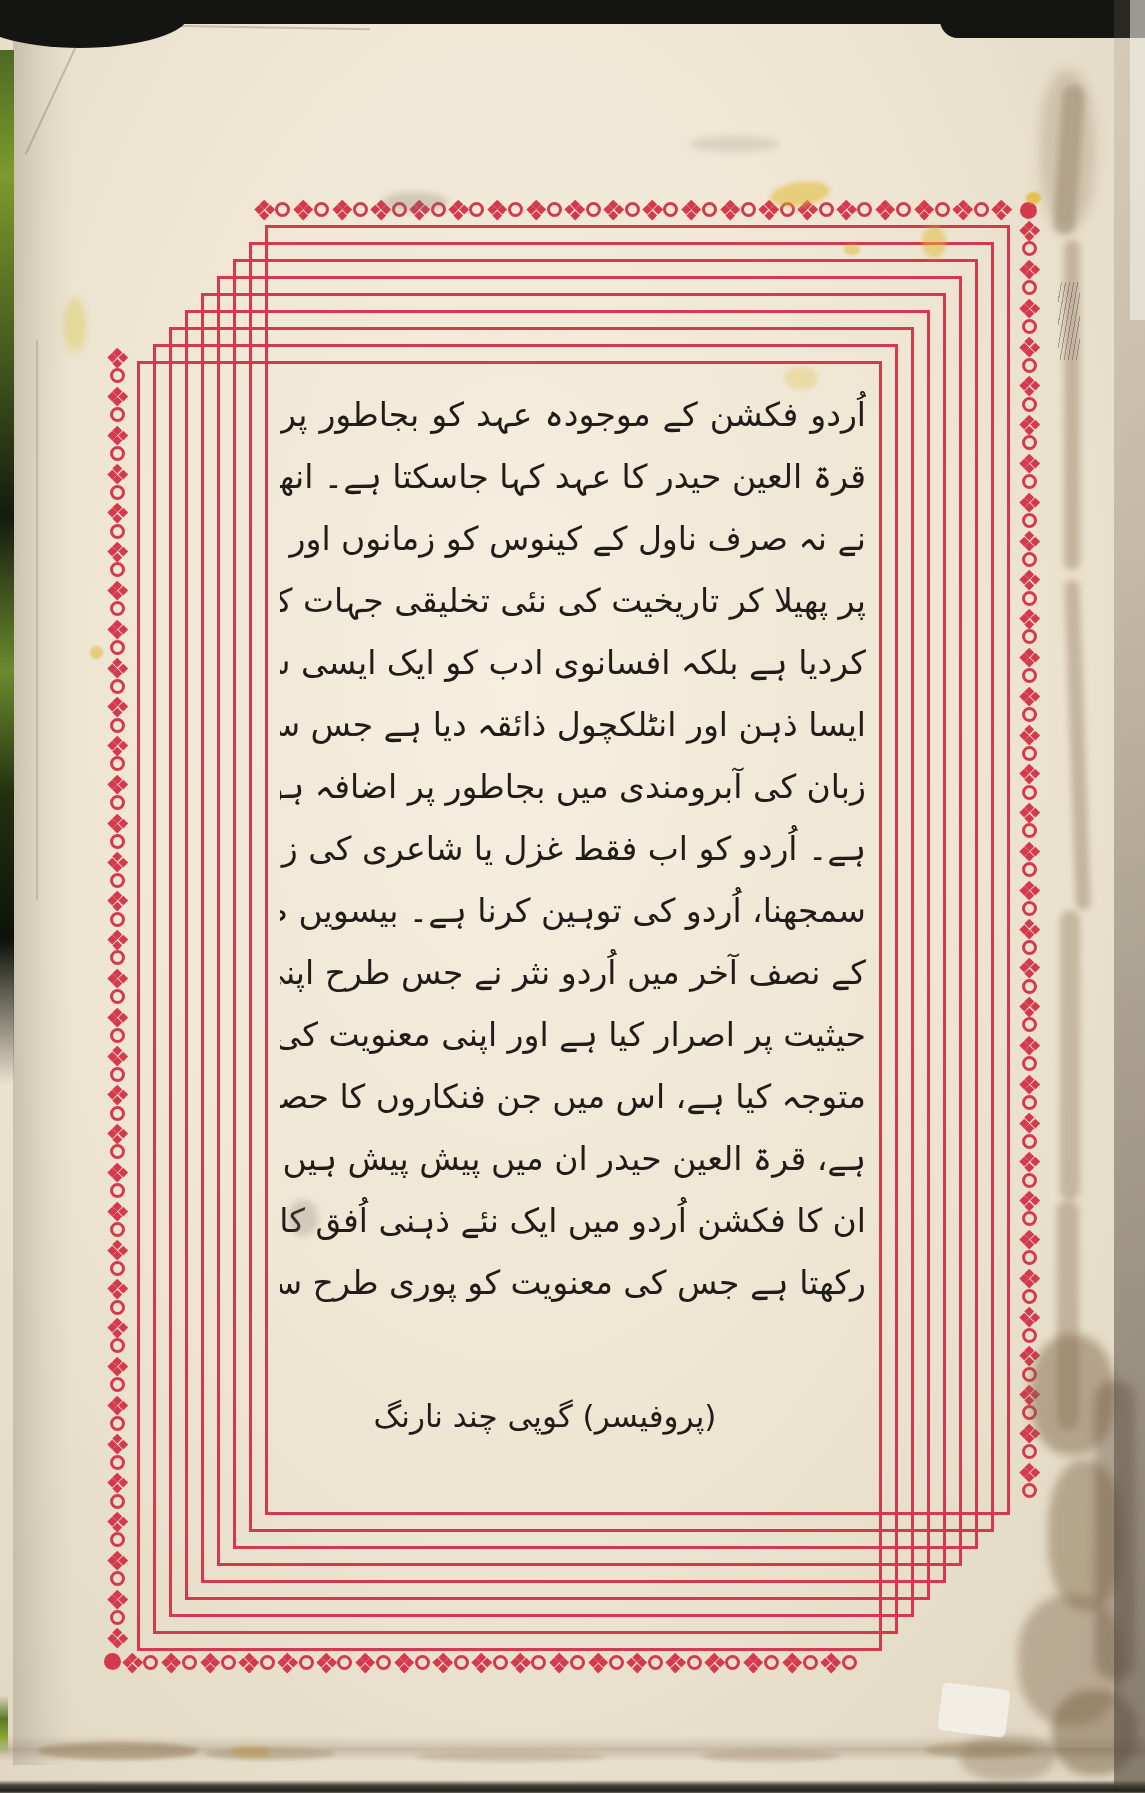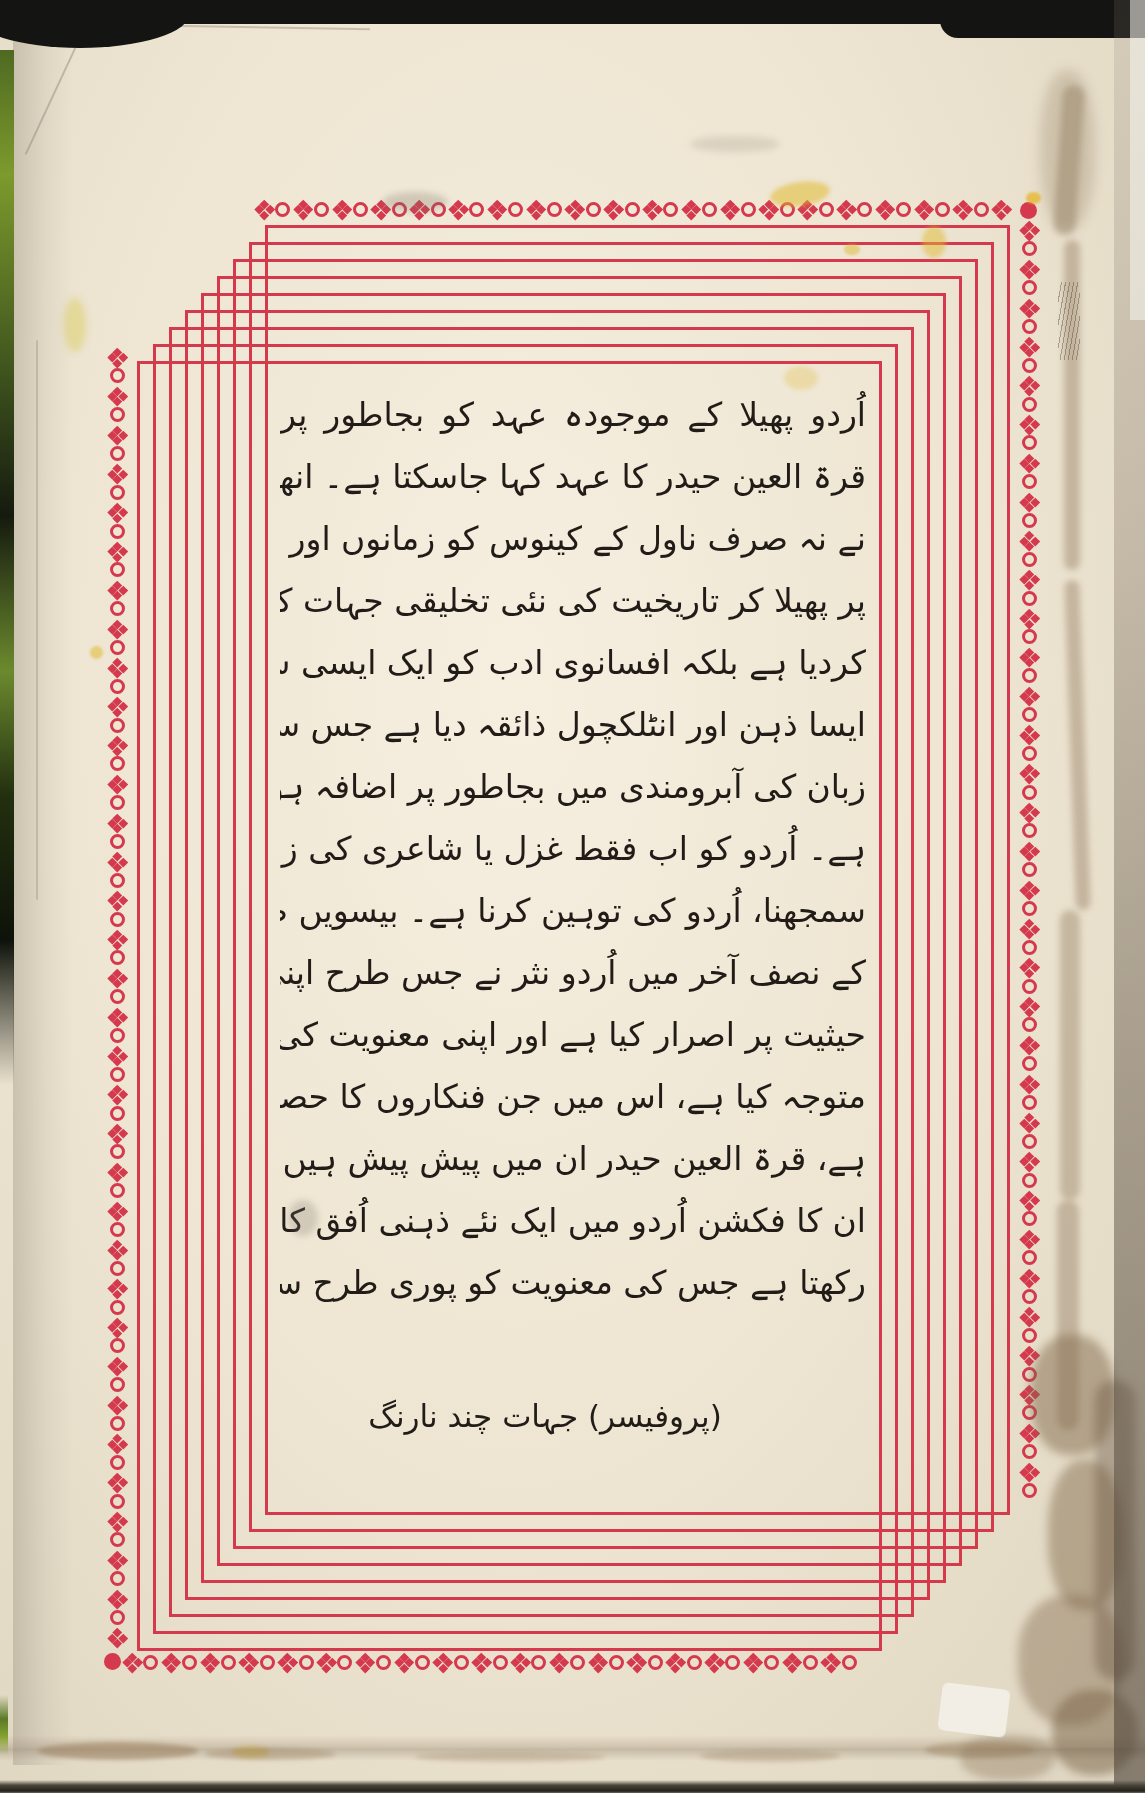--- a/index.html
+++ b/index.html
@@ -800,37 +800,37 @@
       <div class="frame" style="left: 233px; top: 259px; width: 745px; height: 1290px;"></div>
       <div class="frame" style="left: 217px; top: 276px; width: 745px; height: 1290px;"></div>
       <div class="frame" style="left: 201px; top: 293px; width: 745px; height: 1290px;"></div>
       <div class="frame" style="left: 185px; top: 310px; width: 745px; height: 1290px;"></div>
       <div class="frame" style="left: 169px; top: 327px; width: 745px; height: 1290px;"></div>
       <div class="frame" style="left: 153px; top: 344px; width: 745px; height: 1290px;"></div>
       <div class="frame" style="left: 137px; top: 361px; width: 745px; height: 1290px;"></div>
     </div>
 
   <div class="blurb">
-    <div class="bline">اُردو پھیلا کے موجودہ عہد کو بجاطور پر</div>
+    <div class="bline">اُردو فکشن کے موجودہ عہد کو بجاطور پر</div>
     <div class="bline">قرۃ العین حیدر کا عہد کہا جاسکتا ہے۔ انھوں</div>
     <div class="bline">نے نہ صرف ناول کے کینوس کو زمانوں اور یُگوں</div>
     <div class="bline">پر پھیلا کر تاریخیت کی نئی تخلیقی جہات کو روشن</div>
     <div class="bline">کردیا ہے بلکہ افسانوی ادب کو ایک ایسی سوچ،</div>
     <div class="bline">ایسا ذہن اور انٹلکچول ذائقہ دیا ہے جس سے اُردو</div>
     <div class="bline">زبان کی آبرومندی میں بجاطور پر اضافہ ہوا</div>
     <div class="bline">ہے۔ اُردو کو اب فقط غزل یا شاعری کی زبان</div>
     <div class="bline">سمجھنا، اُردو کی توہین کرنا ہے۔ بیسویں صدی</div>
     <div class="bline">کے نصف آخر میں اُردو نثر نے جس طرح اپنی</div>
     <div class="bline">حیثیت پر اصرار کیا ہے اور اپنی معنویت کی طرف</div>
     <div class="bline">متوجہ کیا ہے، اس میں جن فنکاروں کا حصہ</div>
     <div class="bline">ہے، قرۃ العین حیدر ان میں پیش پیش ہیں۔</div>
     <div class="bline">ان کا فکشن اُردو میں ایک نئے ذہنی اُفق کا درجہ</div>
     <div class="bline">رکھتا ہے جس کی معنویت کو پوری طرح سمجھنے</div>
   </div>
-  <div class="attrib">(پروفیسر) جہات چند نارنگ</div>
+  <div class="attrib">(پروفیسر) گوپی چند نارنگ</div>
 
   <div class="fx z4" style="left:1040px;top:70px;width:55px;height:160px;background:rgba(150,128,98,.30);border-radius:45%;filter:blur(6px);"></div>
   <div class="fx z4" style="left:1058px;top:85px;width:22px;height:150px;background:rgba(139,116,87,.42);border-radius:12px;filter:blur(3px);transform:rotate(4deg);"></div>
   <div class="fx z4" style="left:1064px;top:240px;width:16px;height:330px;background:rgba(139,116,87,.40);border-radius:12px;filter:blur(3px);"></div>
   <div class="fx z4" style="left:1070px;top:580px;width:15px;height:330px;background:rgba(139,116,87,.40);border-radius:12px;filter:blur(3px);transform:rotate(-2deg);"></div>
   <div class="fx z4" style="left:1060px;top:910px;width:20px;height:290px;background:rgba(139,116,87,.38);border-radius:12px;filter:blur(3px);"></div>
   <div class="fx z4" style="left:1057px;top:1200px;width:22px;height:230px;background:rgba(139,116,87,.40);border-radius:12px;filter:blur(3px);"></div>
 
   <div class="fx z4" style="left:1030px;top:1335px;width:85px;height:120px;background:rgba(130,106,76,.50);border-radius:45%;filter:blur(5px);"></div>
   <div class="fx z4" style="left:1048px;top:1460px;width:75px;height:150px;background:rgba(130,106,76,.48);border-radius:45%;filter:blur(5px);"></div>

